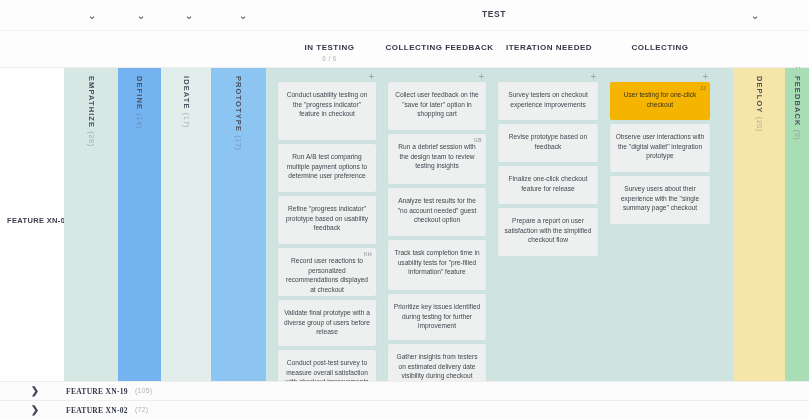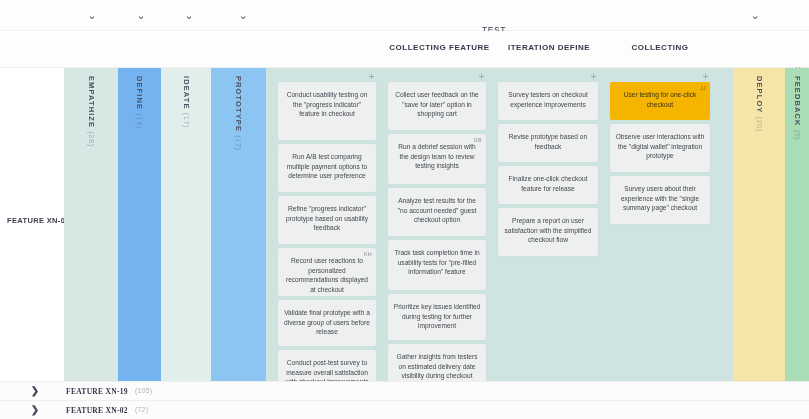--- a/index.html
+++ b/index.html
@@ -24,22 +24,22 @@
   }
   .chev {
     position: absolute; top: 8px;
     width: 14px; height: 14px;
     color: #55586b;
     font-size: 11px; line-height: 14px; text-align: center;
     cursor: pointer;
     user-select: none;
   }
   .grouptitle {
-    position: absolute; top: 25px;
-    font-size: 8.5px; font-weight: normal; letter-spacing: .55px;
+    position: absolute; top: 9px;
+    font-size: 8.5px; font-weight: bold; letter-spacing: .55px;
     color: #3c3f4e;
     white-space: nowrap;
   }
 
   
   .colheadrow {
     position: absolute; left: 0; top: 31px;
     width: 809px; height: 37px;
     background: #fdfdfd;
     border-bottom: 1px solid #eef0ef;
@@ -171,25 +171,29 @@
   <div class="grouprow">
     <div class="chev" style="left:85px">⌄</div>
     <div class="chev" style="left:134px">⌄</div>
     <div class="chev" style="left:182px">⌄</div>
     <div class="chev" style="left:236px">⌄</div>
     <div class="grouptitle" style="left:482px">TEST</div>
     <div class="chev" style="left:748px">⌄</div>
   </div>
 
   <div class="colheadrow">
+    <div class="colhead" style="left:272px;width:115px">
+      <span>IN TESTING</span>
+      <span class="cnt">6 / 6</span>
+    </div>
     <div class="colhead" style="left:382px;width:115px">
-      <span>COLLECTING FEATURE</span>
+      <span>COLLECTING FEEDBACK</span>
     </div>
     <div class="colhead" style="left:494px;width:110px">
-      <span>ITERATION DEFINE</span>
+      <span>ITERATION NEEDED</span>
     </div>
     <div class="colhead" style="left:605px;width:110px">
       <span>COLLECTING</span>
     </div>
     <div class="chev-right">⌄</div>
   </div>
 
   <div class="lanes">
 
     <div class="rowlabelcell">

